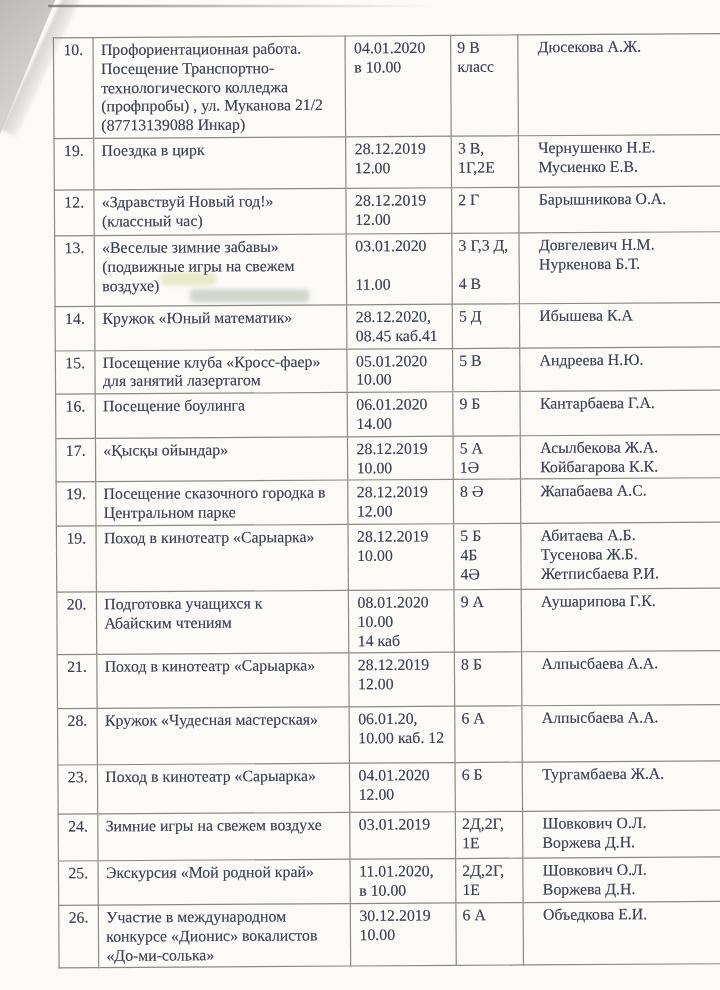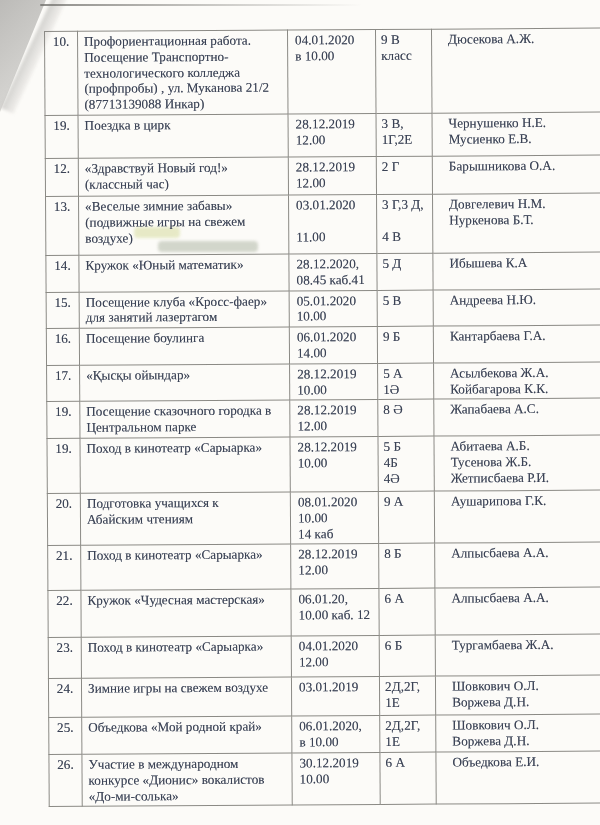--- a/index.html
+++ b/index.html
@@ -189,21 +189,21 @@
         </tr>
         <tr style="height:45px">
           <td class="c-num">21.</td>
           <td class="c-event">Поход в кинотеатр  «Сарыарка»</td>
           <td class="c-date">28.12.2019
 12.00</td>
           <td class="c-class">8 Б</td>
           <td class="c-resp">Алпысбаева  А.А.</td>
         </tr>
         <tr style="height:47px">
-          <td class="c-num">22.</td>
+          <td class="c-num">28.</td>
           <td class="c-event">Кружок «Чудесная мастерская»</td>
           <td class="c-date">06.01.20,
 10.00 каб. 12</td>
           <td class="c-class">6 А</td>
           <td class="c-resp">Алпысбаева А.А.</td>
         </tr>
         <tr style="height:41px">
           <td class="c-num">23.</td>
           <td class="c-event">Поход в кинотеатр  «Сарыарка»</td>
           <td class="c-date">04.01.2020
@@ -215,22 +215,22 @@
           <td class="c-num">24.</td>
           <td class="c-event">Зимние игры  на свежем воздухе</td>
           <td class="c-date">03.01.2019</td>
           <td class="c-class">2Д,2Г,
 1Е</td>
           <td class="c-resp">Шовкович О.Л.
 Воржева Д.Н.</td>
         </tr>
         <tr style="height:34px">
           <td class="c-num">25.</td>
-          <td class="c-event">Объедкова «Мой родной край»</td>
-          <td class="c-date">06.01.2020,
+          <td class="c-event">Экскурсия «Мой родной край»</td>
+          <td class="c-date">11.01.2020,
 в 10.00</td>
           <td class="c-class">2Д,2Г,
 1Е</td>
           <td class="c-resp">Шовкович О.Л.
 Воржева Д.Н.</td>
         </tr>
         <tr style="height:50px">
           <td class="c-num">26.</td>
           <td class="c-event">Участие  в  международном
 конкурсе  «Дионис» вокалистов

